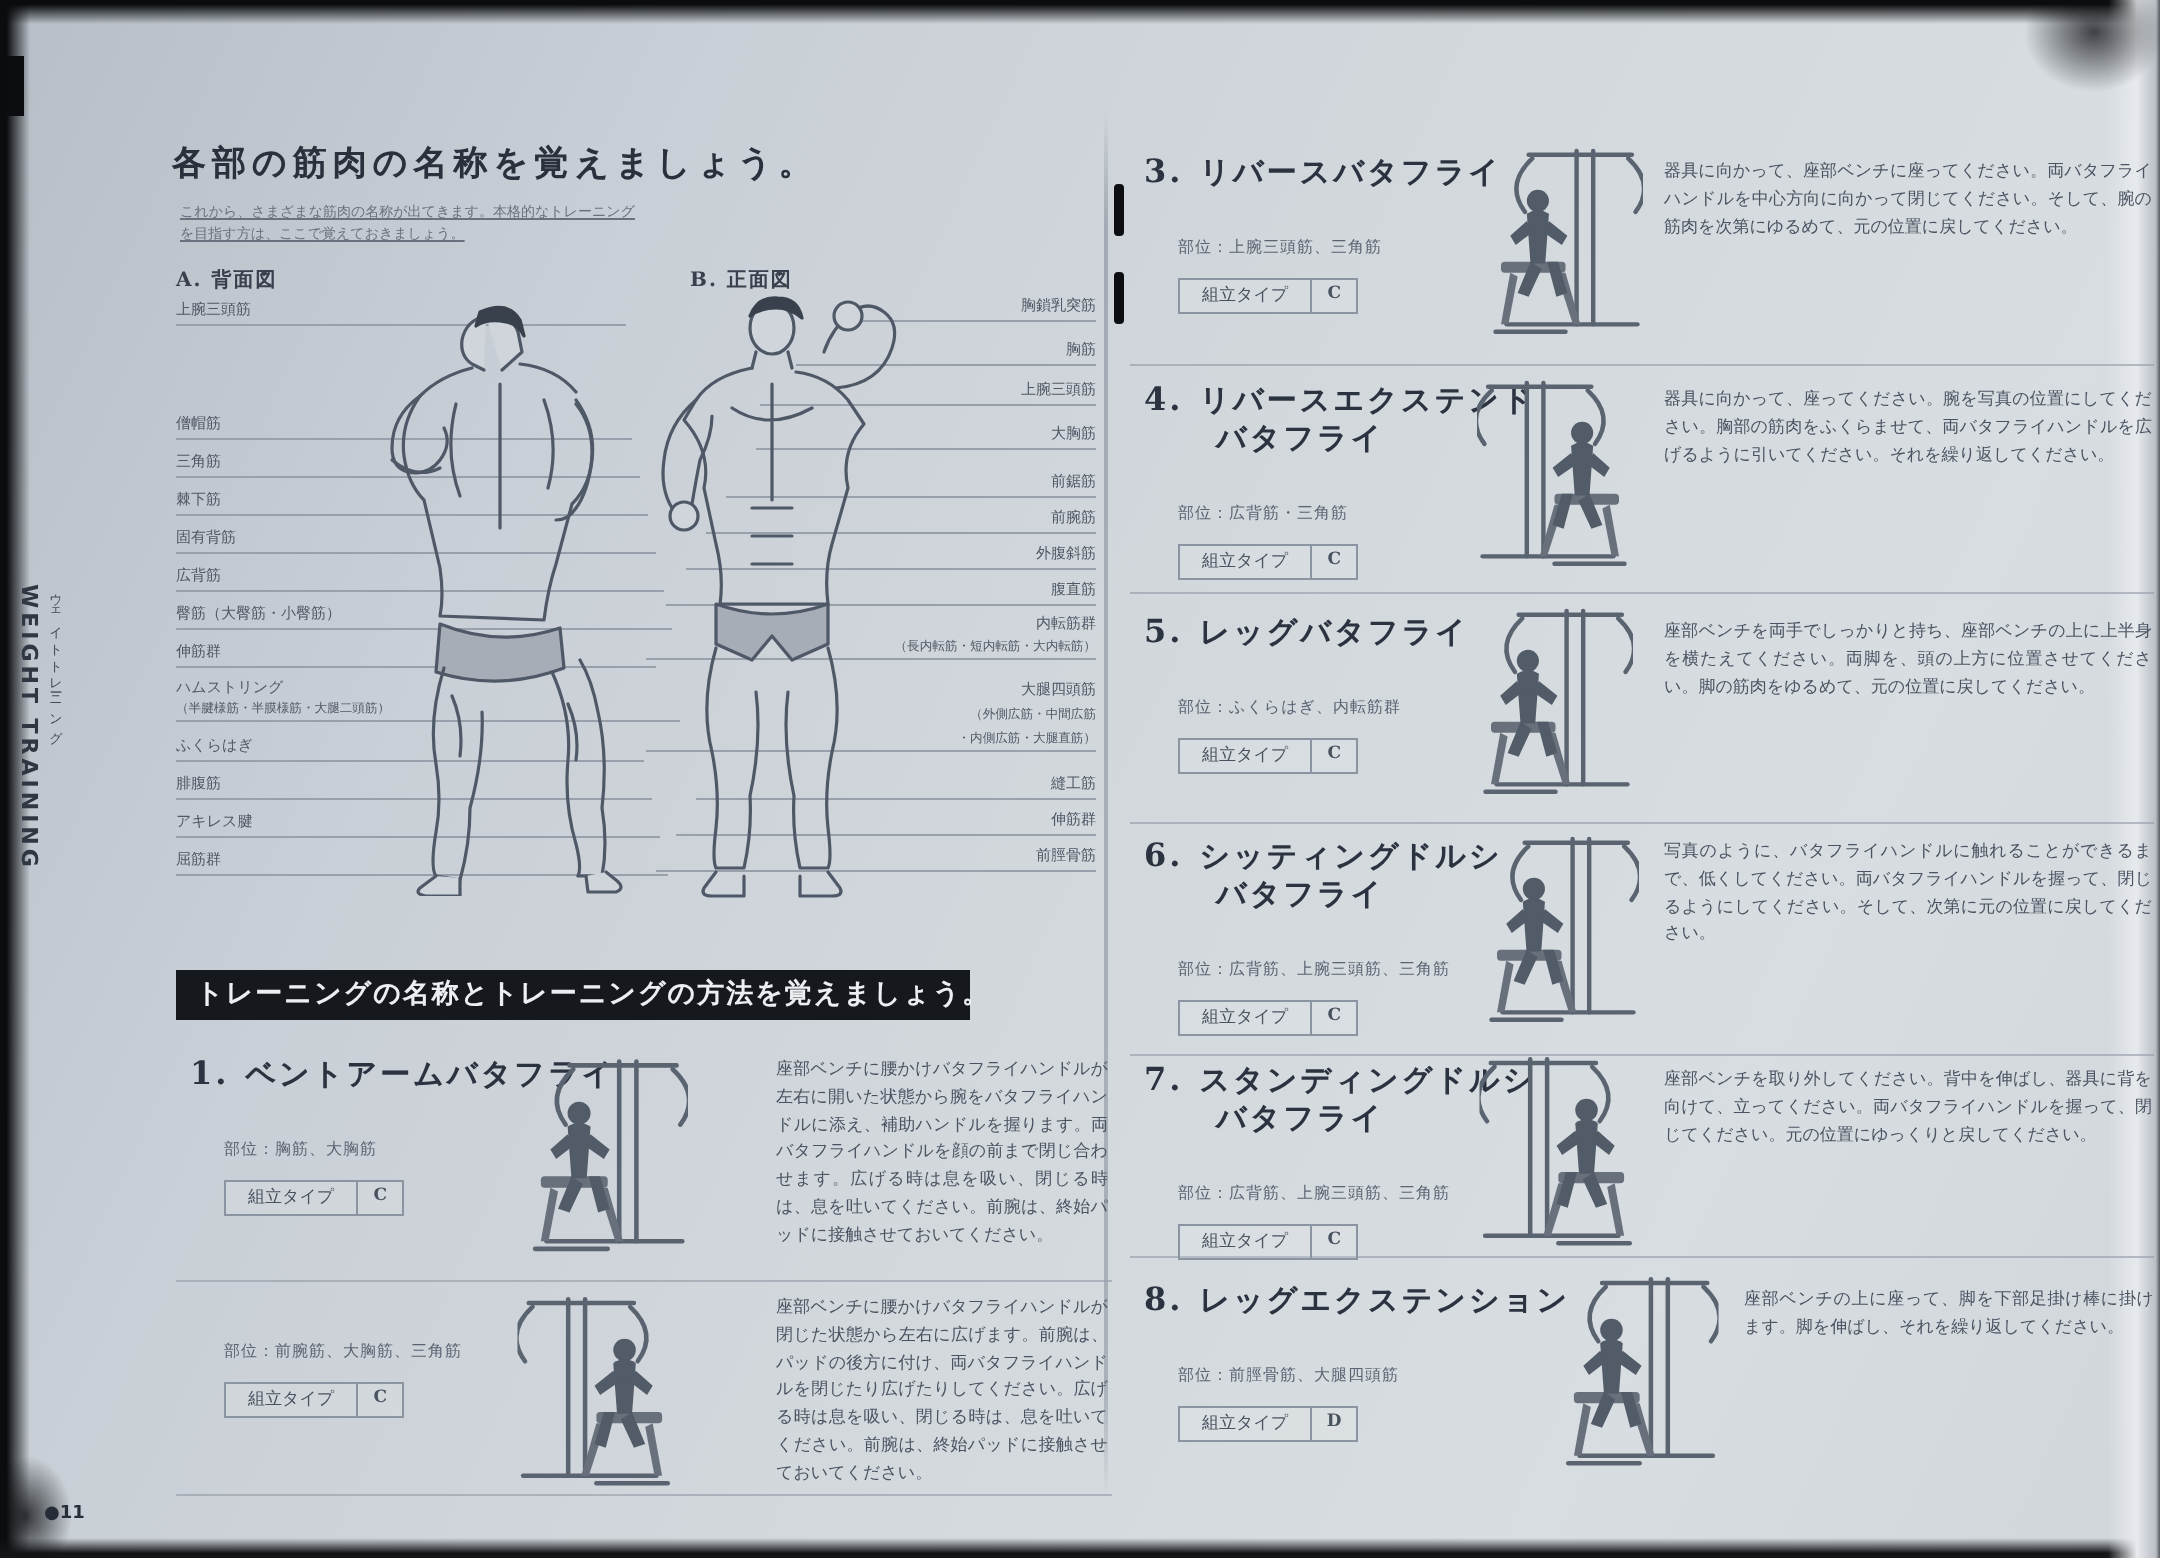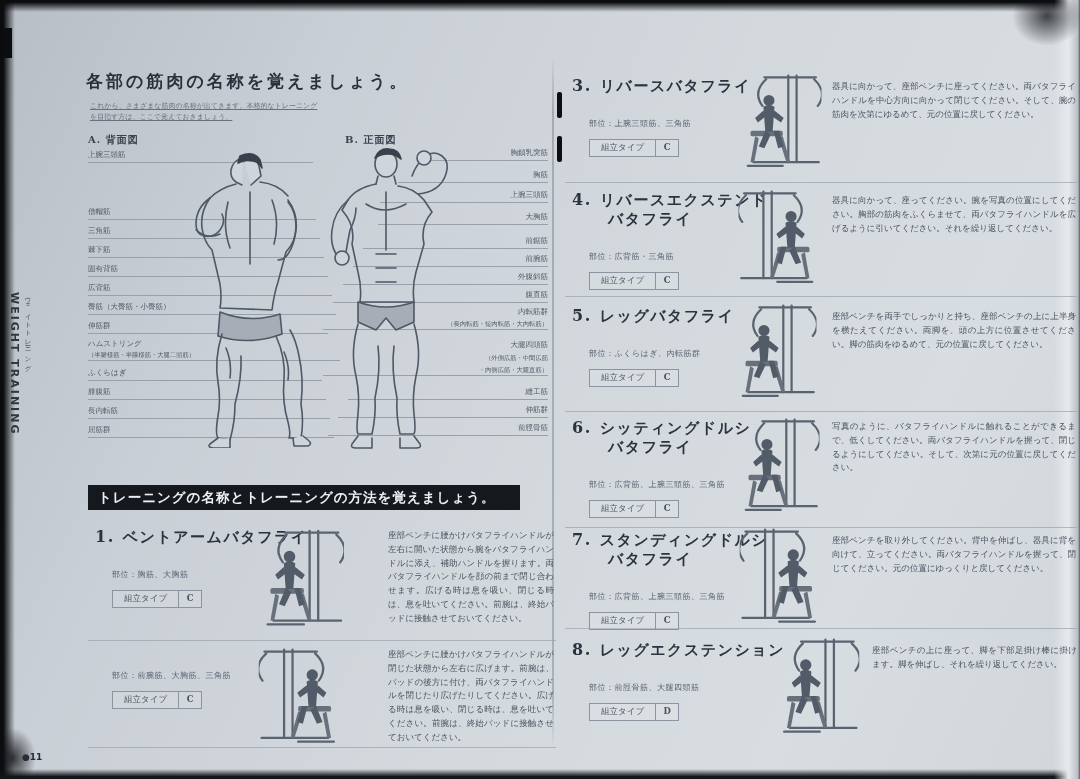--- a/index.html
+++ b/index.html
@@ -36,21 +36,21 @@
   .a-intro{position:absolute;left:90px;top:101px;font-size:7px;line-height:1.6;color:#69717e;text-decoration:underline;}
   .view-h{position:absolute;font-size:10px;font-weight:bold;color:#39414e;letter-spacing:1px;}
   .lbl-b{position:absolute;left:88px;font-size:7.5px;color:#4f5865;line-height:1.8;
         border-bottom:1px solid #98a0ac;white-space:nowrap;}
   .lbl-f{position:absolute;font-size:7.5px;color:#4f5865;line-height:1.8;text-align:right;
         border-bottom:1px solid #98a0ac;white-space:nowrap;}
   .lbl-sm{font-size:6.3px;}
   .noline{border-bottom:none;}
   .figure{position:absolute;}
   
-  .banner{position:absolute;left:88px;top:485px;width:432px;height:25px;background:#15181d;
+  .banner{position:absolute;left:88px;top:485px;width:397px;height:25px;background:#15181d;
         color:#ecede f;color:#eceef1;font-size:13.5px;font-weight:bold;letter-spacing:1px;
         line-height:25px;padding-left:10px;box-sizing:border-box;white-space:nowrap;}
   .ex{position:absolute;}
   .ex-head{font-size:15px;font-weight:bold;letter-spacing:1.5px;color:#2c3340;line-height:1.25;}
   .ex-num{font-size:16px;margin-right:8px;}
   .ex-head2{margin-left:36px;}
   .ex-head2:empty{display:none;}
   .ex-parts{font-size:8px;color:#5a6371;margin:22px 0 6px 17px;letter-spacing:.5px;}
   .badge{display:inline-flex;margin-left:17px;border:1px solid #8b94a1;color:#49525f;
         font-size:8.5px;background:rgba(255,255,255,.12);}
@@ -122,21 +122,21 @@
   <div class="lbl-b" style="top:224px;width:232px">三角筋</div>
   <div class="lbl-b" style="top:243px;width:236px">棘下筋</div>
   <div class="lbl-b" style="top:262px;width:240px">固有背筋</div>
   <div class="lbl-b" style="top:281px;width:244px">広背筋</div>
   <div class="lbl-b" style="top:300px;width:248px">臀筋（大臀筋・小臀筋）</div>
   <div class="lbl-b" style="top:319px;width:240px">伸筋群</div>
   <div class="lbl-b noline" style="top:337px;width:230px">ハムストリング</div>
   <div class="lbl-b lbl-sm" style="top:349px;width:252px">（半腱様筋・半膜様筋・大腿二頭筋）</div>
   <div class="lbl-b" style="top:366px;width:234px">ふくらはぎ</div>
   <div class="lbl-b" style="top:385px;width:238px">腓腹筋</div>
-  <div class="lbl-b" style="top:404px;width:242px">長内転筋</div>
+  <div class="lbl-b" style="top:404px;width:242px">アキレス腱</div>
   <div class="lbl-b" style="top:423px;width:246px">屈筋群</div>
 
   <div class="lbl-f" style="top:146px;left:420px;width:128px">胸鎖乳突筋</div>
   <div class="lbl-f" style="top:168px;left:398px;width:150px">胸筋</div>
   <div class="lbl-f" style="top:188px;left:380px;width:168px">上腕三頭筋</div>
   <div class="lbl-f" style="top:210px;left:378px;width:170px">大胸筋</div>
   <div class="lbl-f" style="top:234px;left:363px;width:185px">前鋸筋</div>
   <div class="lbl-f" style="top:252px;left:353px;width:195px">前腕筋</div>
   <div class="lbl-f" style="top:270px;left:343px;width:205px">外腹斜筋</div>
   <div class="lbl-f" style="top:288px;left:333px;width:215px">腹直筋</div>

